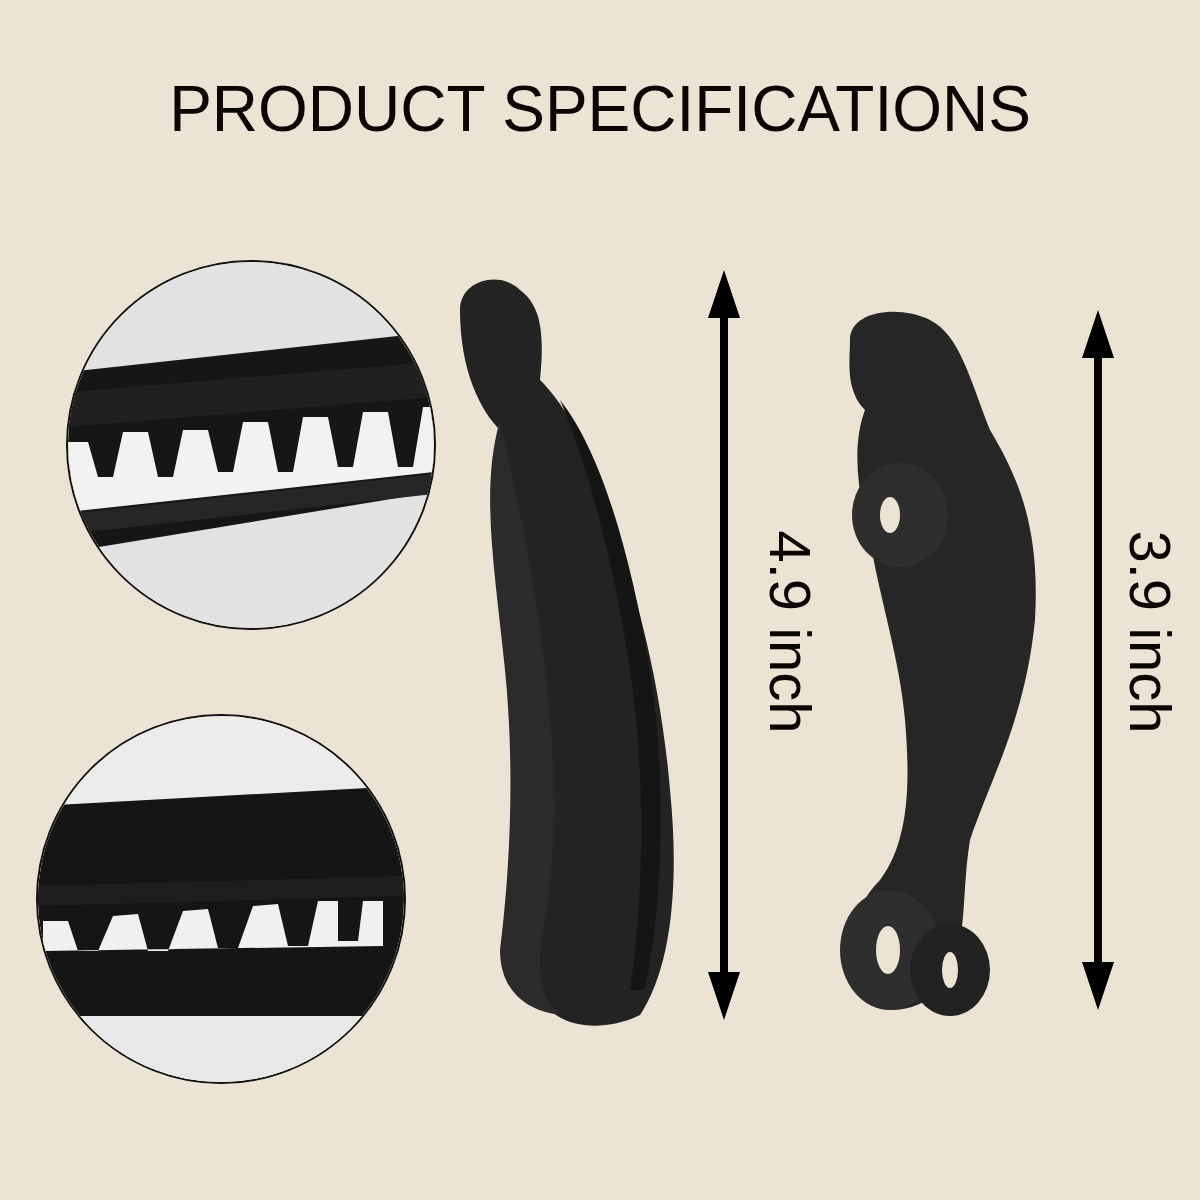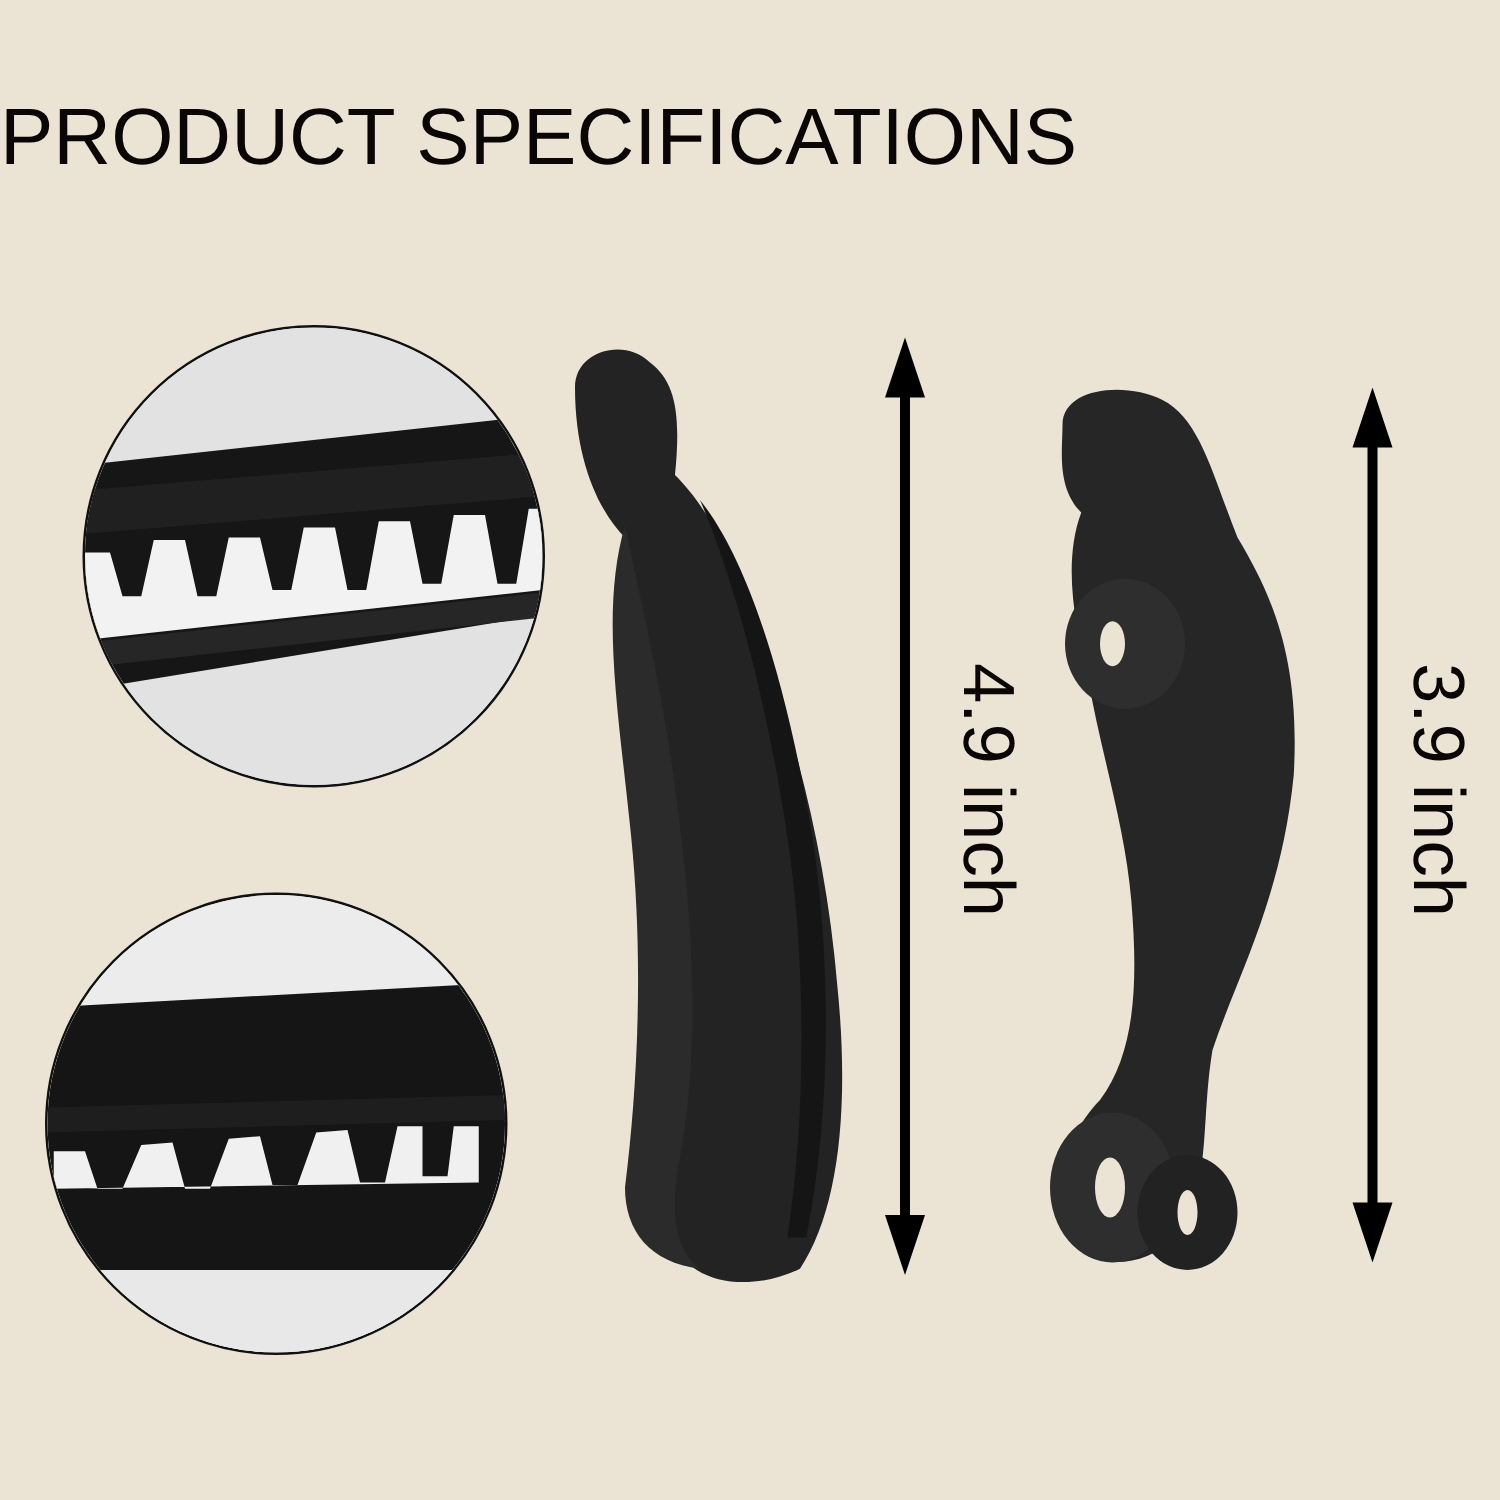--- a/index.html
+++ b/index.html
@@ -4,21 +4,21 @@
   <style>
     html, body { margin: 0; padding: 0; }
     body {
       width: 1200px; height: 1200px; overflow: hidden;
       background: #ebe4d5;
       position: relative;
       font-family: "Liberation Sans", sans-serif;
     }
     .title {
       position: absolute; left: 0; top: 72px; width: 1200px;
-      font-size: 64px; font-weight: normal;
+      text-align: center; font-size: 64px; font-weight: normal;
       color: #0a0605; letter-spacing: 0px;
       transform: scaleX(1.0);
     }
     .zoom-circle {
       position: absolute; border-radius: 50%;
       border: 2px solid #111; overflow: hidden; background: #e3e3e3;
     }
     .zc1 { left: 66px; top: 260px; width: 366px; height: 366px; }
     .zc2 { left: 36px; top: 714px; width: 366px; height: 366px; }
     .zoom-circle svg { position: absolute; left: 0; top: 0; width: 100%; height: 100%; }

